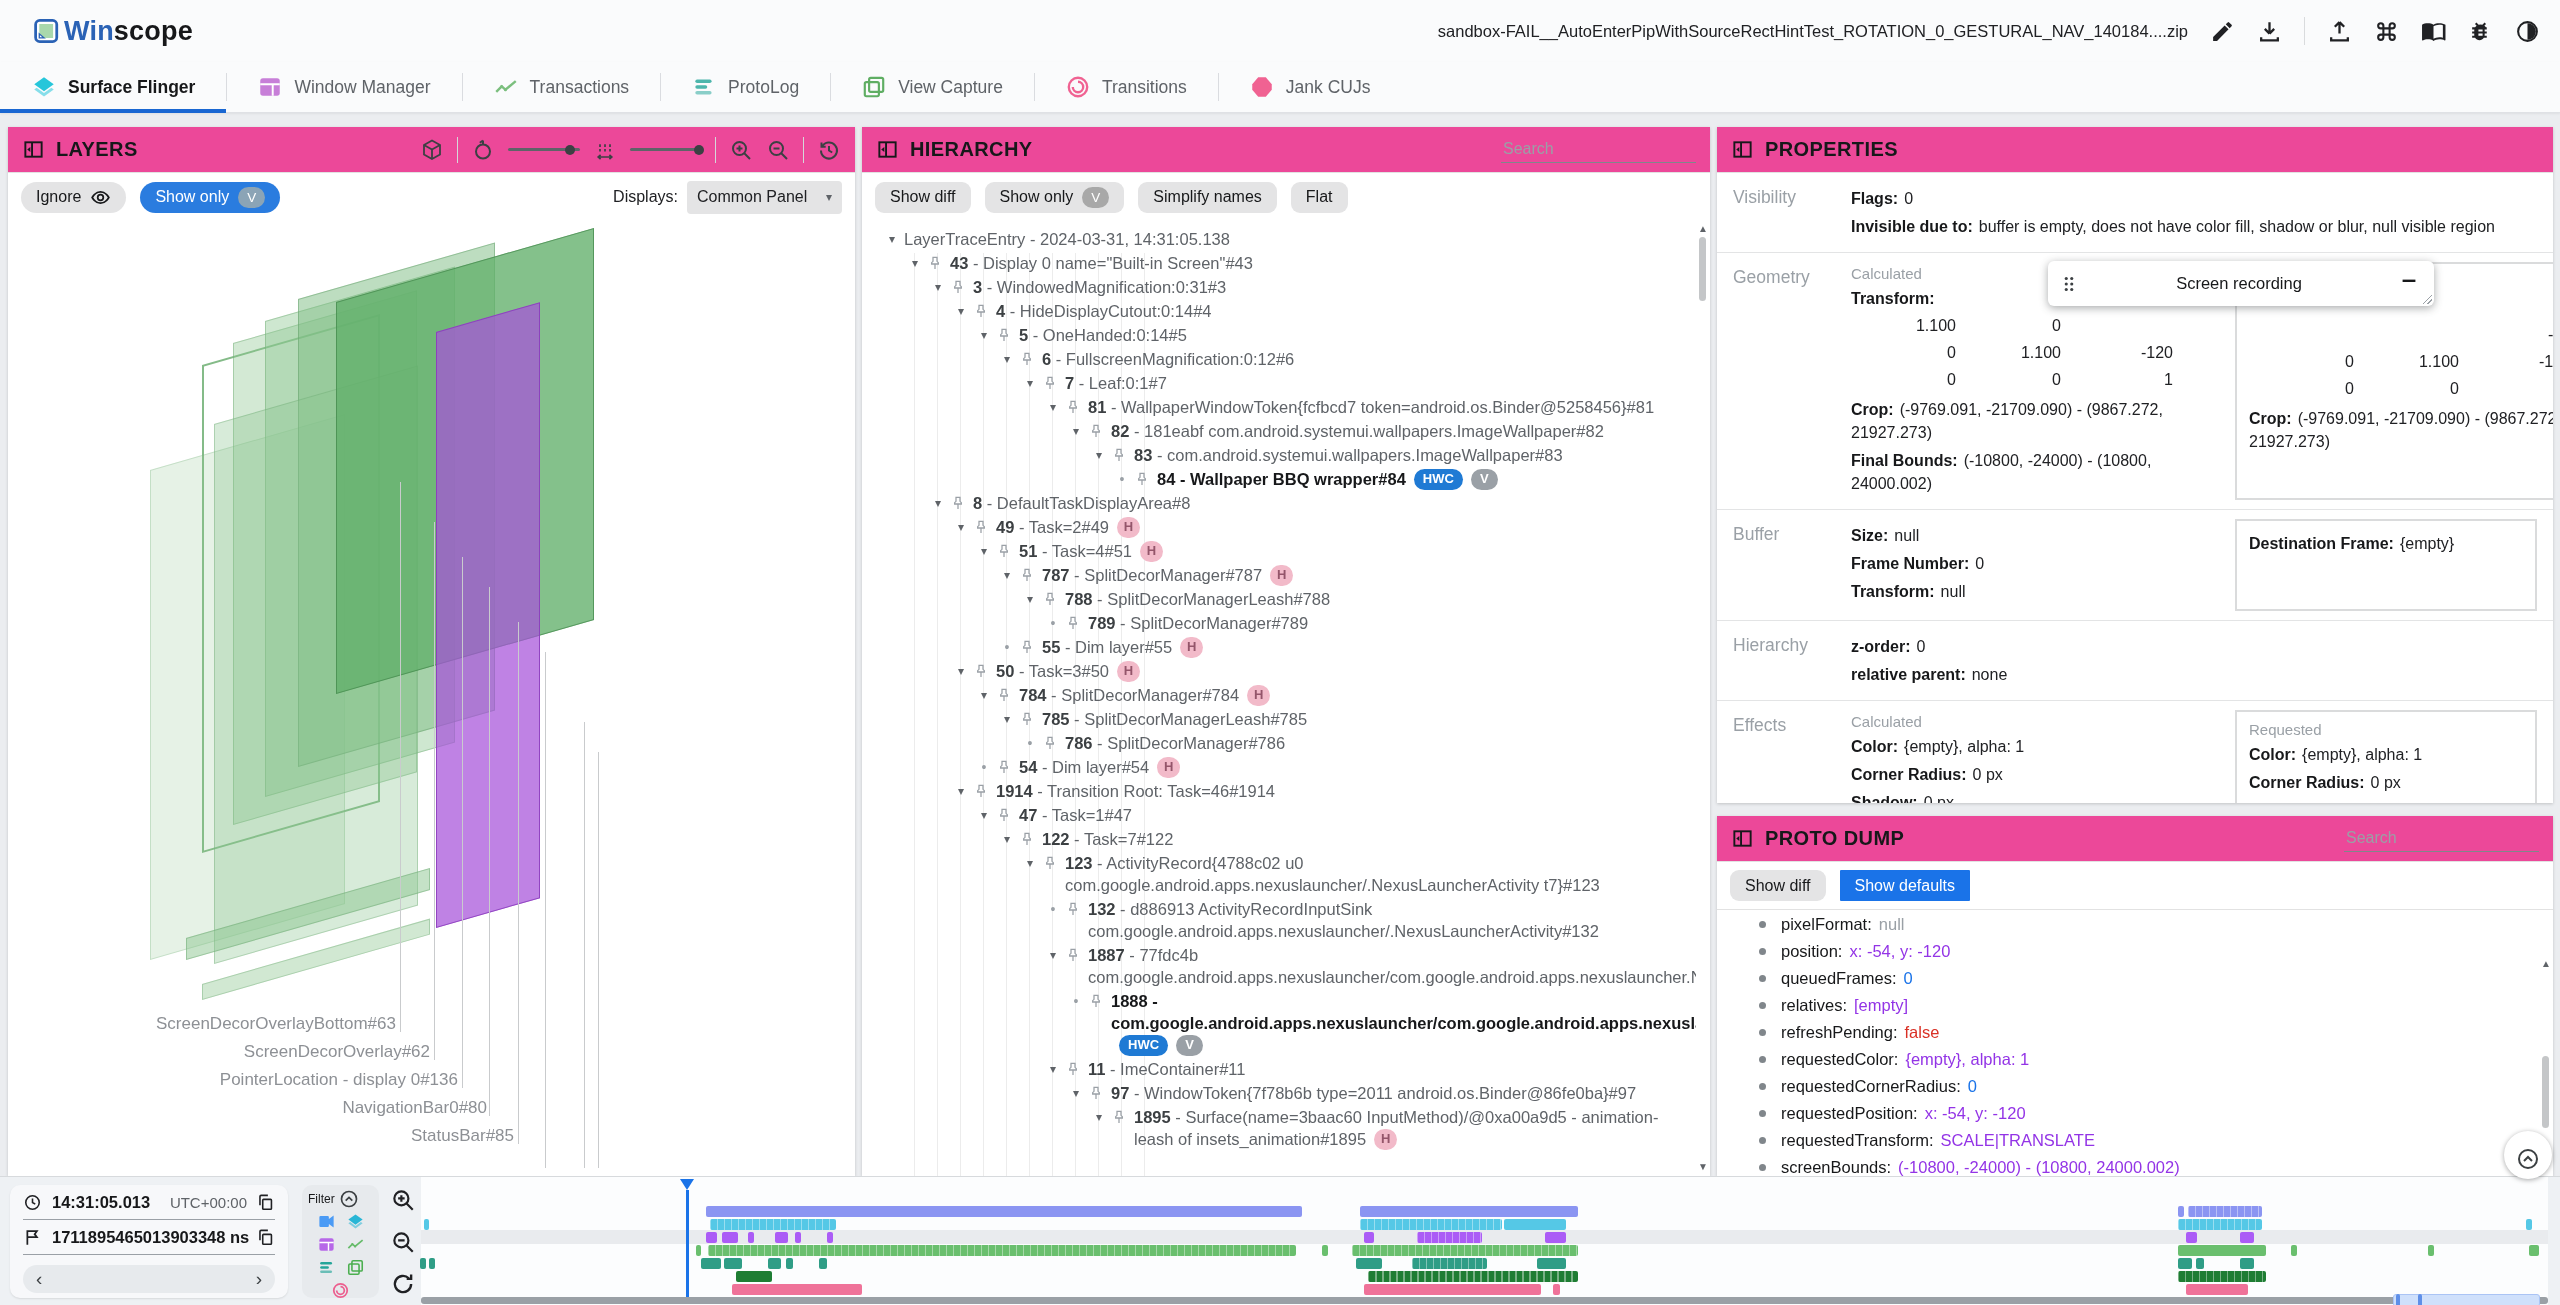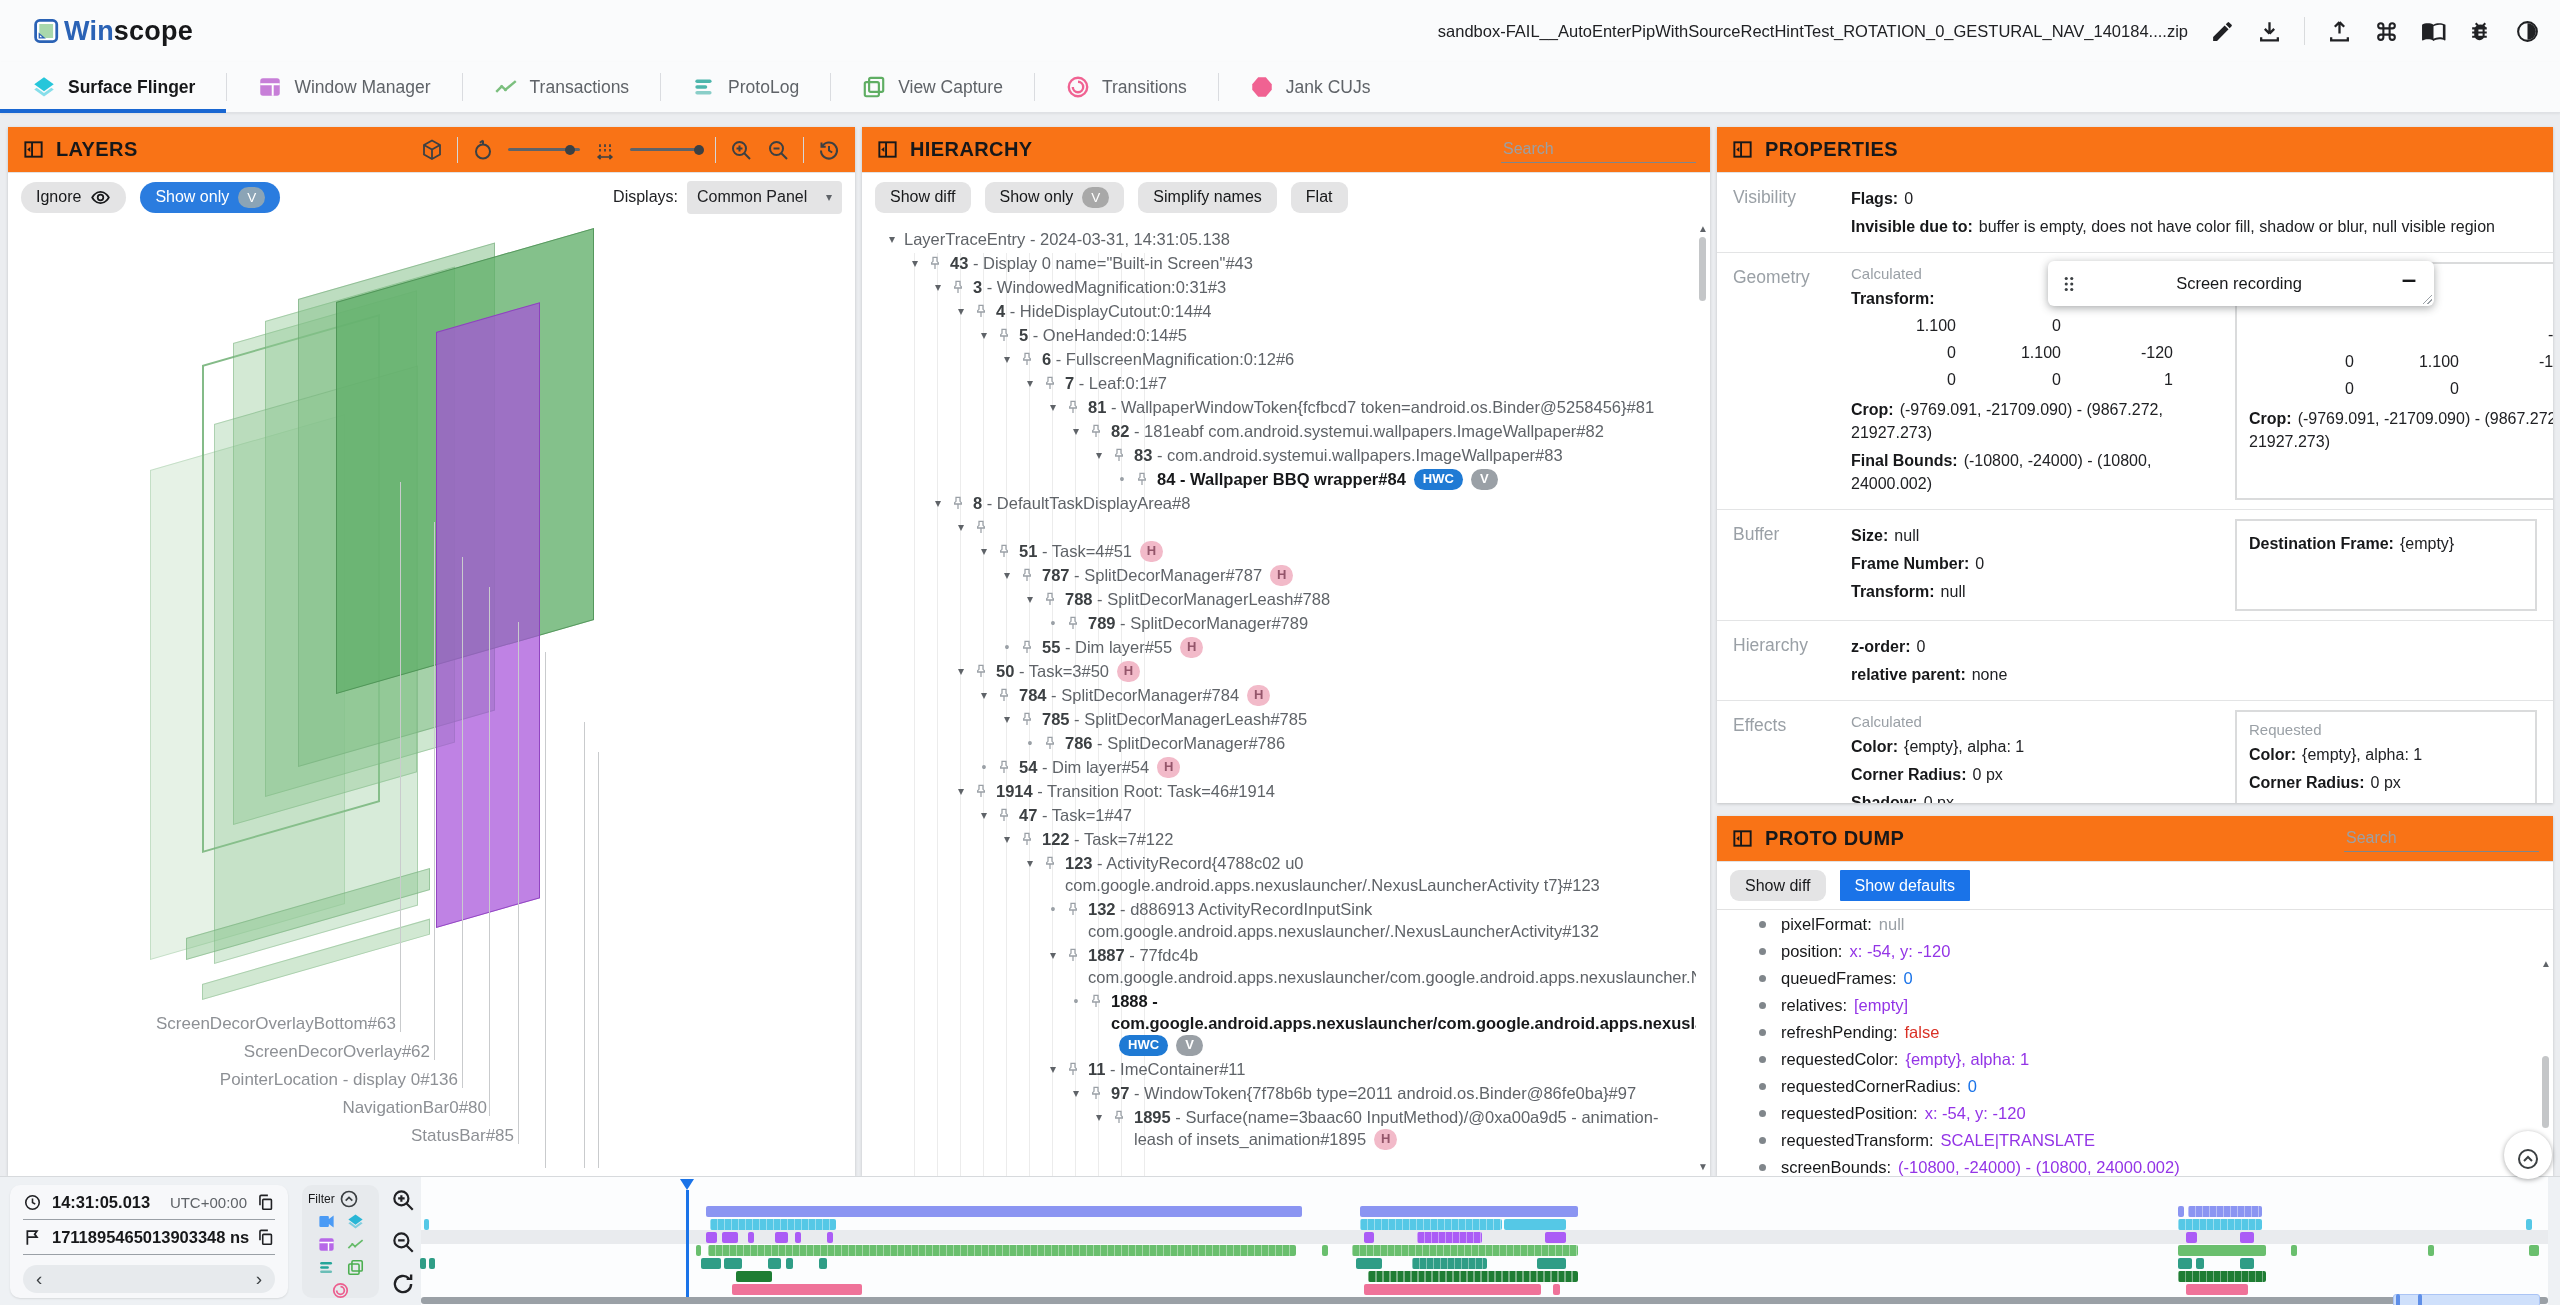--- a/index.html
+++ b/index.html
@@ -27,21 +27,21 @@
   .tab.active::after { content:""; position:absolute; left:0; right:0; bottom:-1px; height:4px; background:#1967d2; }
   .tabicon { width:26px; height:26px; display:inline-flex; }
   .tabicon svg { width:100%; height:100%; }
 
   
   .panel { position:absolute; background:#fff; box-shadow:0 1px 3px rgba(0,0,0,.18); }
   #layers-panel { left:8px; top:127px; width:847px; height:1049px; }
   #hierarchy-panel { left:862px; top:127px; width:848px; height:1049px; }
   #properties-panel { left:1717px; top:127px; width:836px; height:676px; }
   #proto-panel { left:1717px; top:816px; width:836px; height:360px; }
-  .phead { height:46px; background:#f97316; border-bottom:1px solid #e2e2e2; display:flex; align-items:center; padding:0 14px; gap:11px; }
+  .phead { height:46px; background:#ec4899; border-bottom:1px solid #e2e2e2; display:flex; align-items:center; padding:0 14px; gap:11px; }
   .ptitle { font-size:20px; font-weight:700; color:#17181a; letter-spacing:.4px; }
   .picon { width:23px; height:23px; color:#17181a; display:inline-flex; }
   .picon svg { width:100%; height:100%; }
   .search { margin-left:auto; border:none; outline:none; background:transparent; border-bottom:1px solid #80868b; width:195px; font-size:16px; padding:4px 2px; color:#202124; font-family:inherit; }
   .search::placeholder { color:#9aa0a6; }
 
   
   #layers-controls { margin-left:auto; display:flex; align-items:center; gap:13px; }
   .ctrl { width:24px; height:24px; color:#3c4043; display:inline-flex; cursor:pointer; }
   .ctrl svg { width:100%; height:100%; }
@@ -594,20 +594,21 @@
           <div class="trow" style="padding-left: 83px;">
             <span class="tarrow">▾</span>
             <span class="tpin">
               <svg viewBox="0 0 24 24">
                 <g fill="none" stroke="currentColor" stroke-width="1.9">
                   <path d="M9 3.5h6v6l2 2v2H7v-2l2-2z"></path>
                   <path d="M12 13.5V21"></path>
                 </g>
               </svg>
             </span>
+            <span class="ttext"><b>49</b> - Task=2#49<span class="chip chip-h">H</span></span>
           </div>
           <div class="trow" style="padding-left: 106px;">
             <span class="tarrow">▾</span>
             <span class="tpin">
               <svg viewBox="0 0 24 24">
                 <g fill="none" stroke="currentColor" stroke-width="1.9">
                   <path d="M9 3.5h6v6l2 2v2H7v-2l2-2z"></path>
                   <path d="M12 13.5V21"></path>
                 </g>
               </svg>

